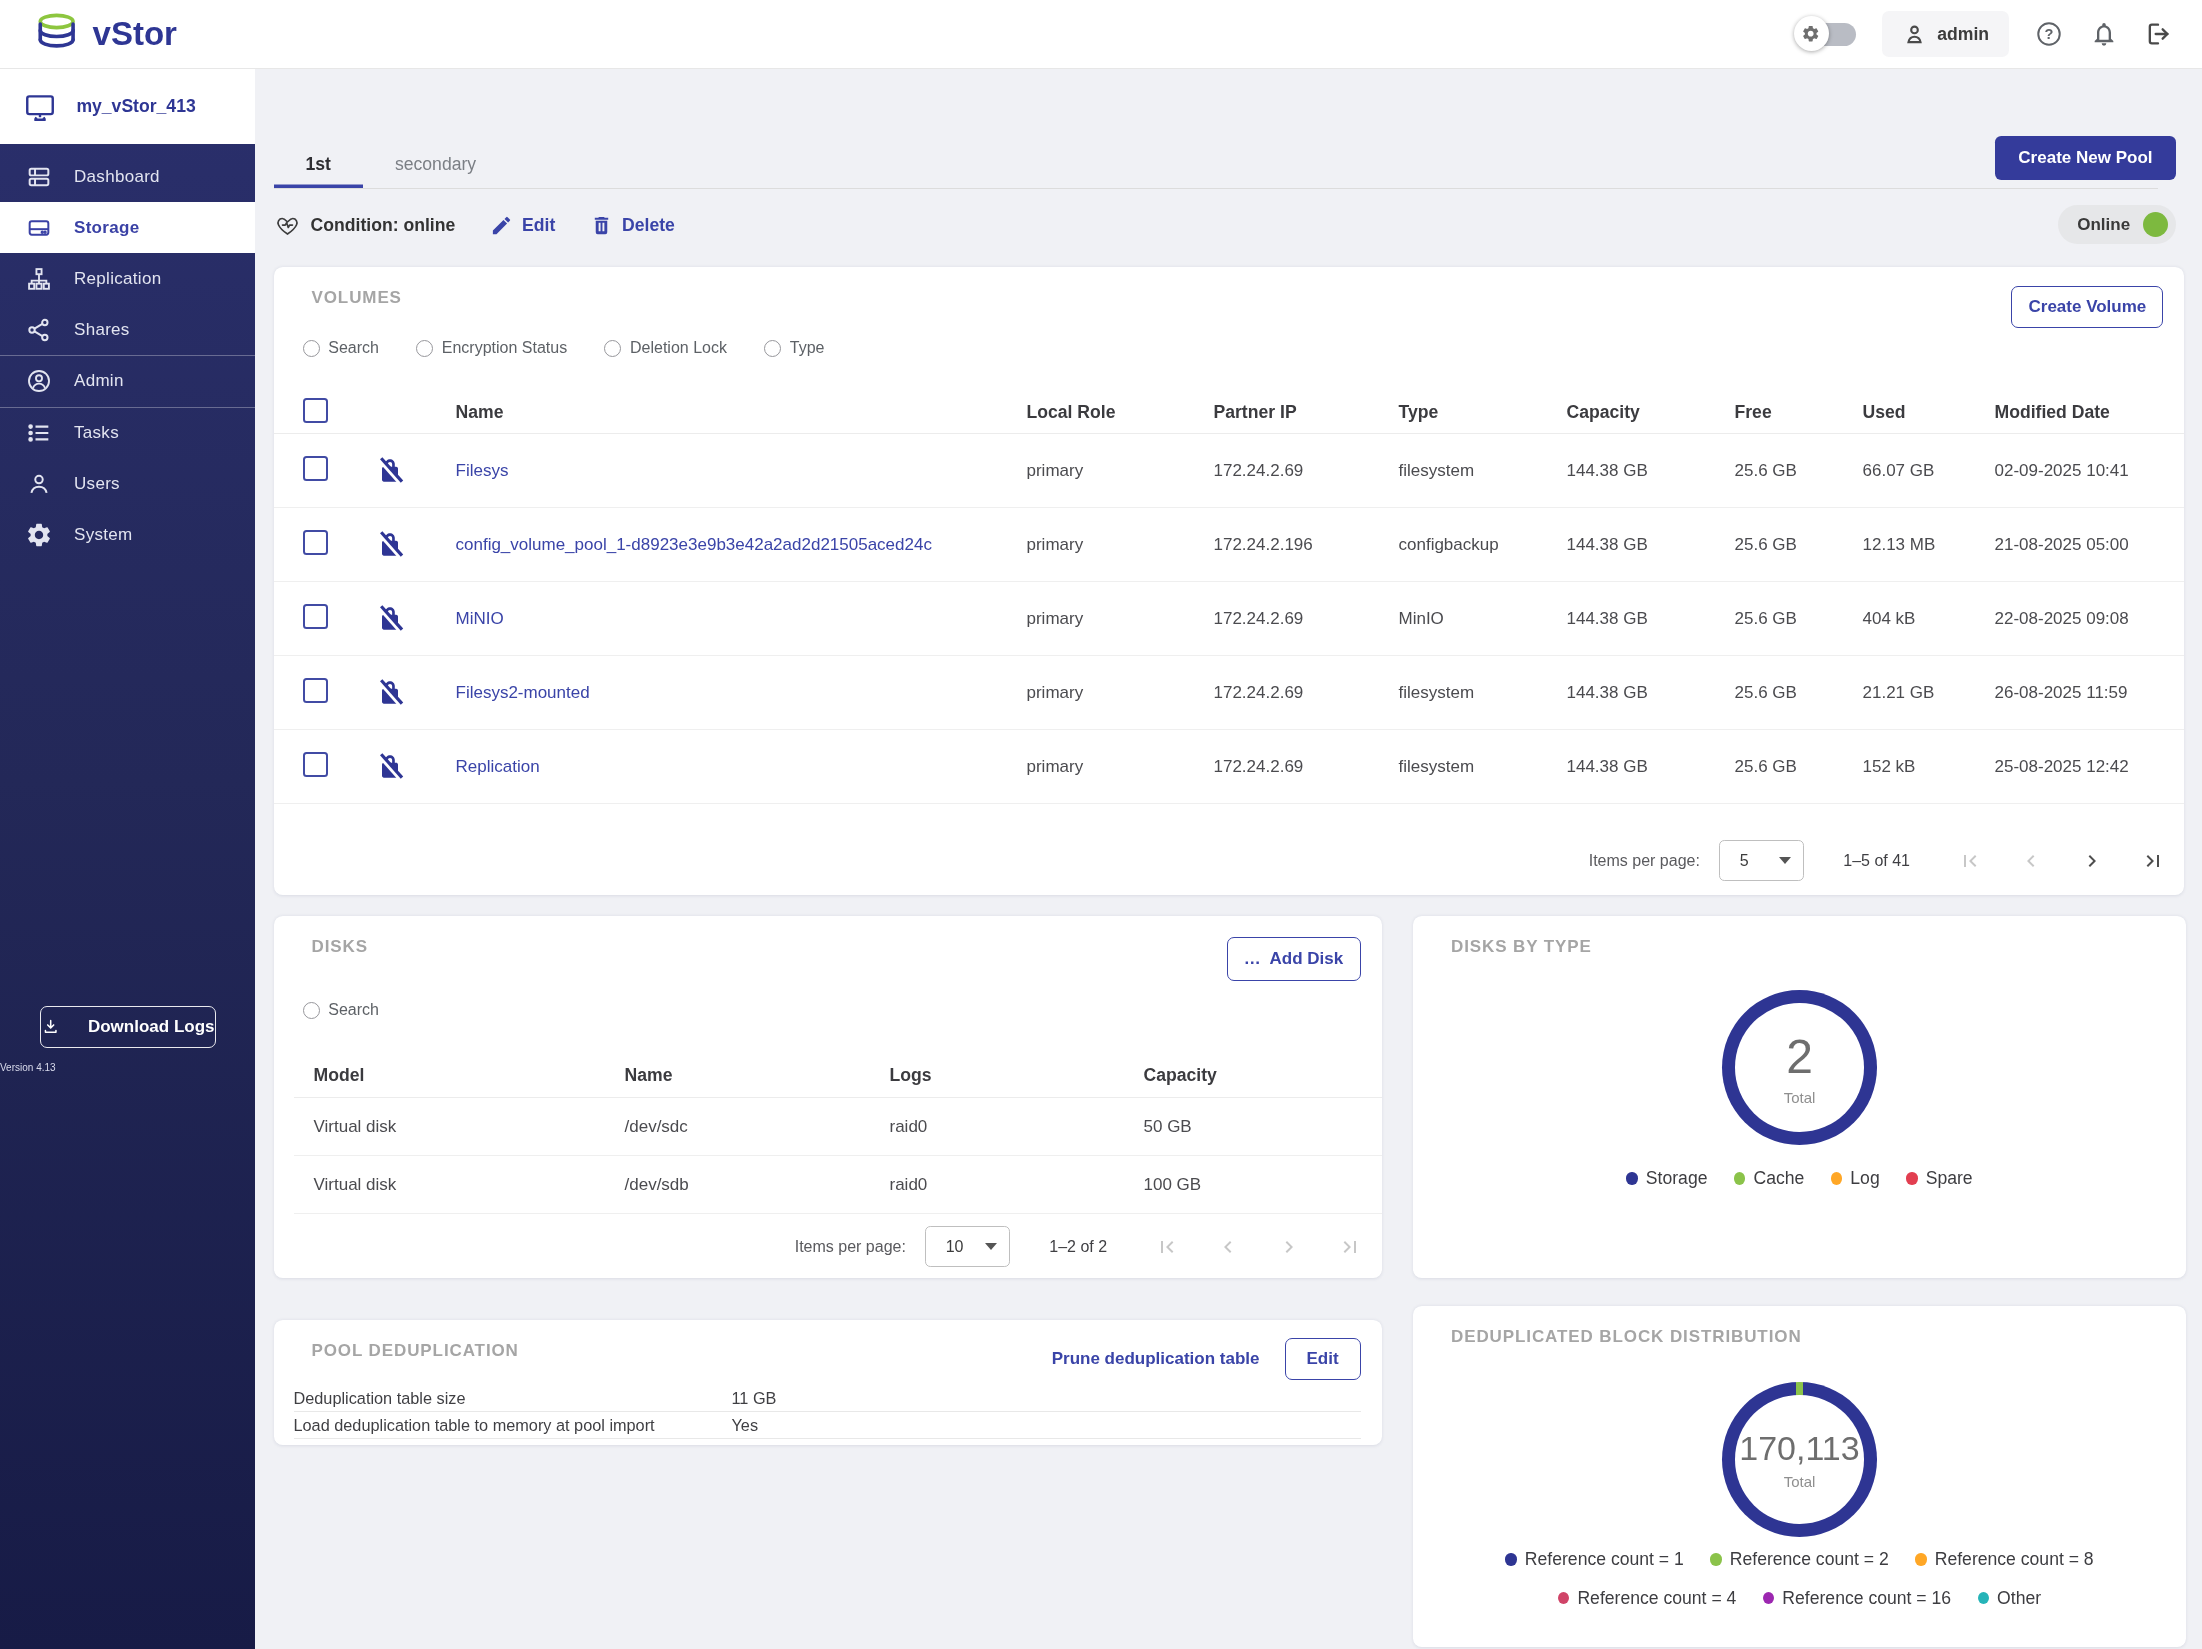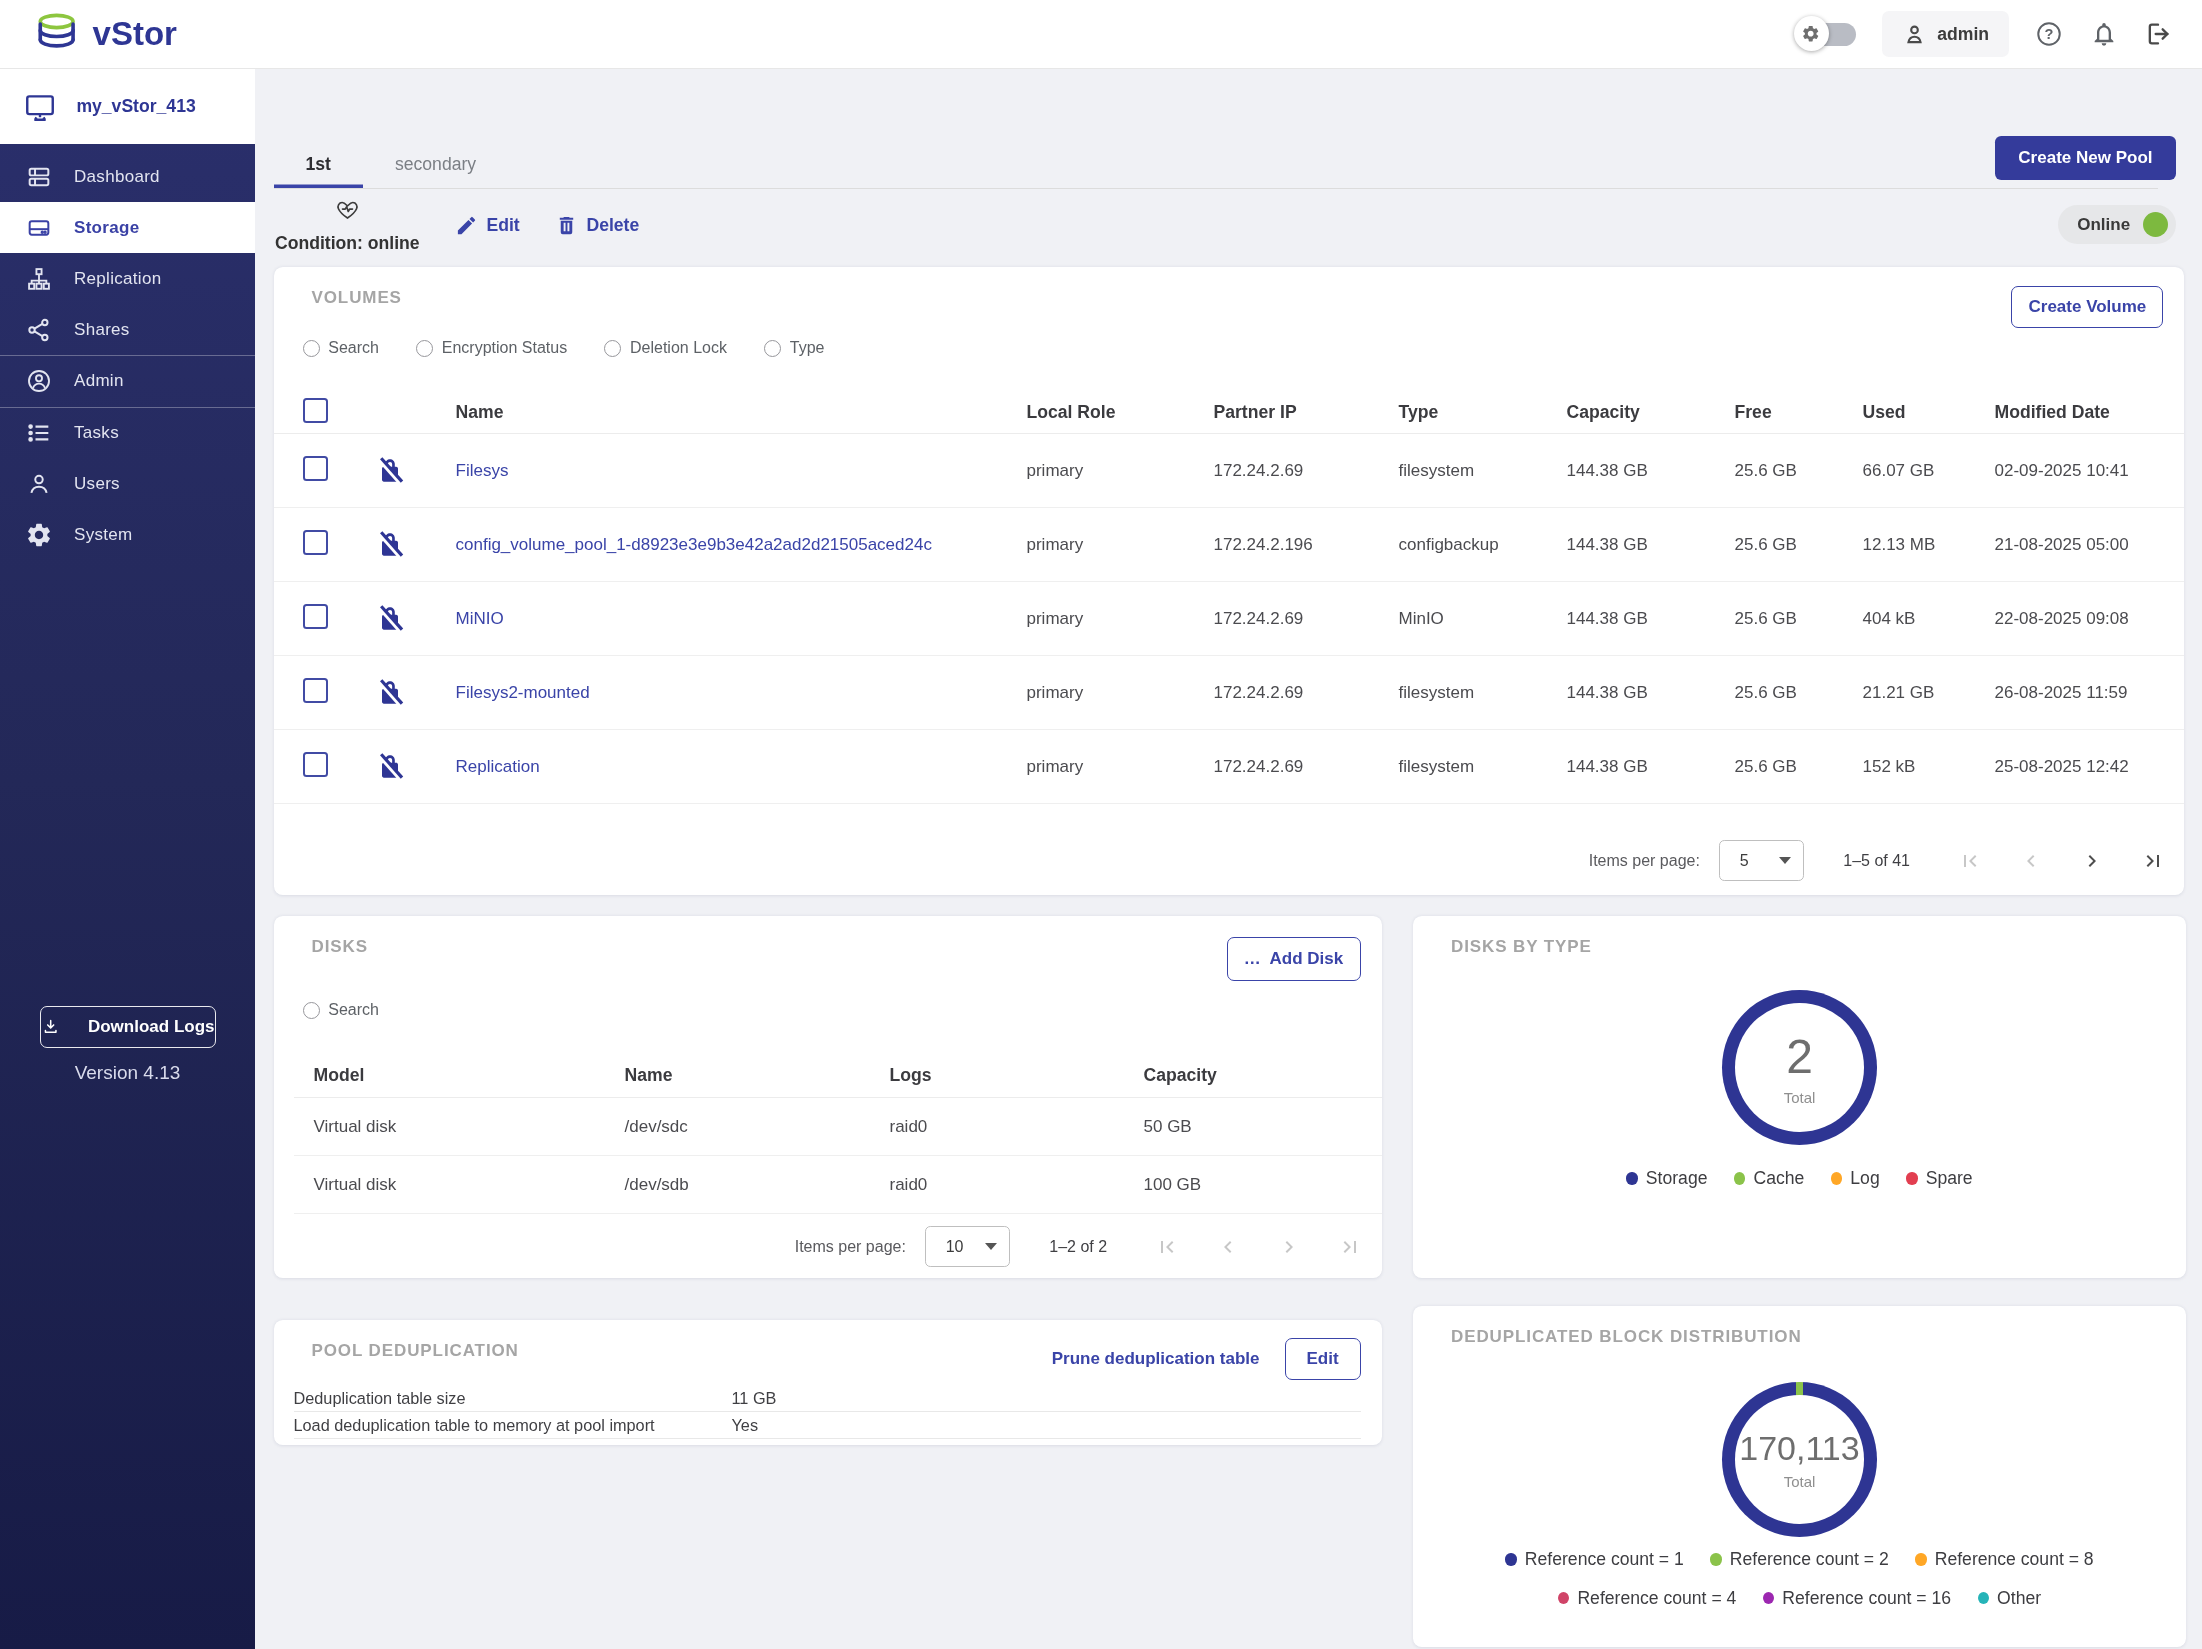--- a/index.html
+++ b/index.html
@@ -28,33 +28,33 @@
   .nav { margin-top:7px; }
   .nav-item { height:51px; display:flex; align-items:center; gap:21px; padding-left:25px;
               font-size:17px; color:#e2e4f0; letter-spacing:0.3px; cursor:pointer; }
   .nav-item.active { background:#fff; color:#3a41a5; font-weight:700; }
   .nav-sep { height:0.9px; background:rgba(255,255,255,.3); }
   .sidebar-download { position:absolute; top:937px; left:0; right:0; display:flex; justify-content:center; }
   .btn-download { width:176px; height:42px; border:1.2px solid rgba(255,255,255,.9); border-radius:7px;
                   color:#fff; font-size:17px; font-weight:700; display:flex; align-items:center;
                   justify-content:space-between; gap:10.6px; background:transparent; cursor:pointer;
                   font-family:inherit; }
-  .version { position:absolute; top:993px; left:0; right:0; text-align:center; color:#d9dbec; font-size:19px; }
+  .version { position:absolute; top:993px; left:0; right:0; text-align:left; color:#d9dbec; font-size:10px; }
 
   
   .main { position:absolute; left:255px; top:69px; width:1947px; height:1581px; }
   .btn-primary { background:#343b9b; color:#fff; font-weight:700; font-size:17px; border:none;
                  border-radius:6.2px; cursor:pointer; font-family:inherit; }
   .btn-create-pool { position:absolute; top:67px; right:26.5px; height:44px; padding:0 23px;margin-left:13px; }
   .tabs { position:absolute; left:18.5px; top:71px; right:44px; height:49px;
           border-bottom:0.9px solid #dcdcdc; display:flex; }
   .tab { padding:0 32px; display:flex; align-items:center; font-size:17.6px; color:#7b7f85; cursor:pointer; }
   .tab.active { color:#2f2f33; font-weight:700; box-shadow:inset 0 -3.5px 0 #3a44a8; }
   .condition-row { position:absolute; left:20px; top:132px; height:49px; display:flex; align-items:center; }
-  .condition-label { display:flex; align-items:center; gap:10.6px; font-size:17.6px; font-weight:700; color:#333;flex-direction:column; }
+  .condition-label { display:flex; align-items:center; gap:10.6px; font-size:17.6px; font-weight:700; color:#333; }
   .link-btn { display:flex; gap:8.8px; align-items:center; color:#3a44a8; font-weight:700;
               font-size:17.6px; margin-left:35px; cursor:pointer; background:none; border:none; font-family:inherit; }
   .online-pill { position:absolute; right:26.5px; top:136px; height:39px; background:#e6e7e9;
                  border-radius:19.4px; display:flex; align-items:center; gap:12.4px;
                  padding:0 8px 0 19.4px; font-size:17px; font-weight:700; color:#3a3a3a; }
   .online-dot { width:25px; height:25px; border-radius:50%; background:#7db93f; }
 
   .card { position:absolute; background:#fff; border-radius:8.8px; box-shadow:0 0.9px 3.5px rgba(30,35,90,.10); }
   .card-title { position:absolute; left:21px; top:21px; font-size:17px; letter-spacing:0.9px; color:#a5a5a5;margin-left:17px; }
   .btn-outline { border:1.4px solid #3a44a8; color:#3a44a8; font-weight:700; border-radius:7px;

